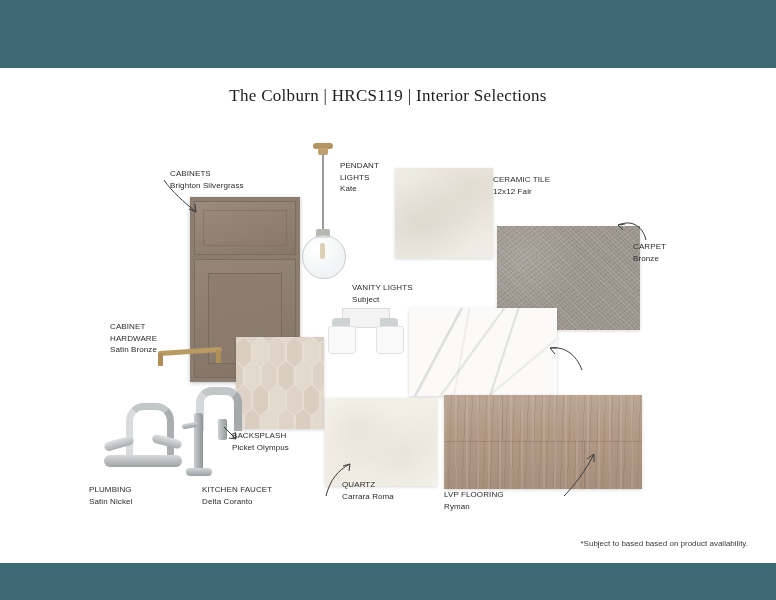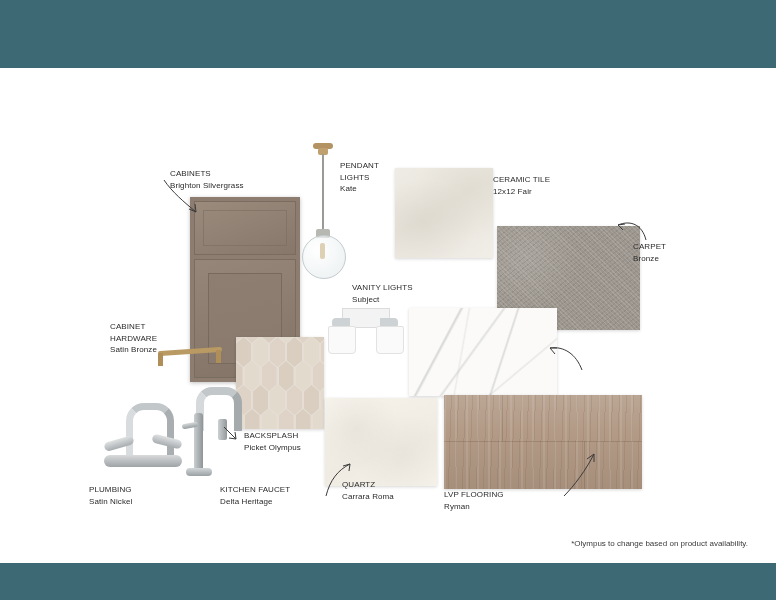--- a/index.html
+++ b/index.html
@@ -139,20 +139,21 @@
 </style>
 </head>
 <body>
 
 <div class="page">
 
   <div class="band band-top"></div>
   <div class="band band-bottom"></div>
 
   <div class="title-block">
+    <div class="title-sub">The Colburn  |  HRCS119  |  Interior Selections</div>
   </div>
 
   <div class="swatch cabinet">
     <div class="cab-drawer"></div>
     <div class="cab-door"></div>
   </div>
 
   <div class="swatch pendant" style="box-shadow:none">
     <div class="p-canopy"></div>
     <div class="p-cap"></div>
@@ -306,40 +307,40 @@
     <span class="t2">Subject</span>
   </div>
 
   <div class="lbl" style="left:110px;top:321px">
     <span class="t1">CABINET</span>
     <span class="t1">HARDWARE</span>
     <span class="t2">Satin Bronze</span>
   </div>
 
 
-  <div class="lbl" style="left:244px;top:430px">
+  <div class="lbl" style="left:232px;top:430px">
     <span class="t1">BACKSPLASH</span>
     <span class="t2">Picket Olympus</span>
   </div>
 
   <div class="lbl" style="left:89px;top:484px">
     <span class="t1">PLUMBING</span>
     <span class="t2">Satin Nickel</span>
   </div>
 
-  <div class="lbl" style="left:220px;top:484px">
+  <div class="lbl" style="left:202px;top:484px">
     <span class="t1">KITCHEN FAUCET</span>
-    <span class="t2">Delta Heritage</span>
+    <span class="t2">Delta Coranto</span>
   </div>
 
   <div class="lbl" style="left:342px;top:479px">
     <span class="t1">QUARTZ</span>
     <span class="t2">Carrara Roma</span>
   </div>
 
   <div class="lbl" style="left:444px;top:489px">
     <span class="t1">LVP FLOORING</span>
     <span class="t2">Ryman</span>
   </div>
 
-  <div class="footnote">*Olympus to change based on product availability.</div>
+  <div class="footnote">*Subject to based based on product availability.</div>
 
 </div>
 
 </body></html>

